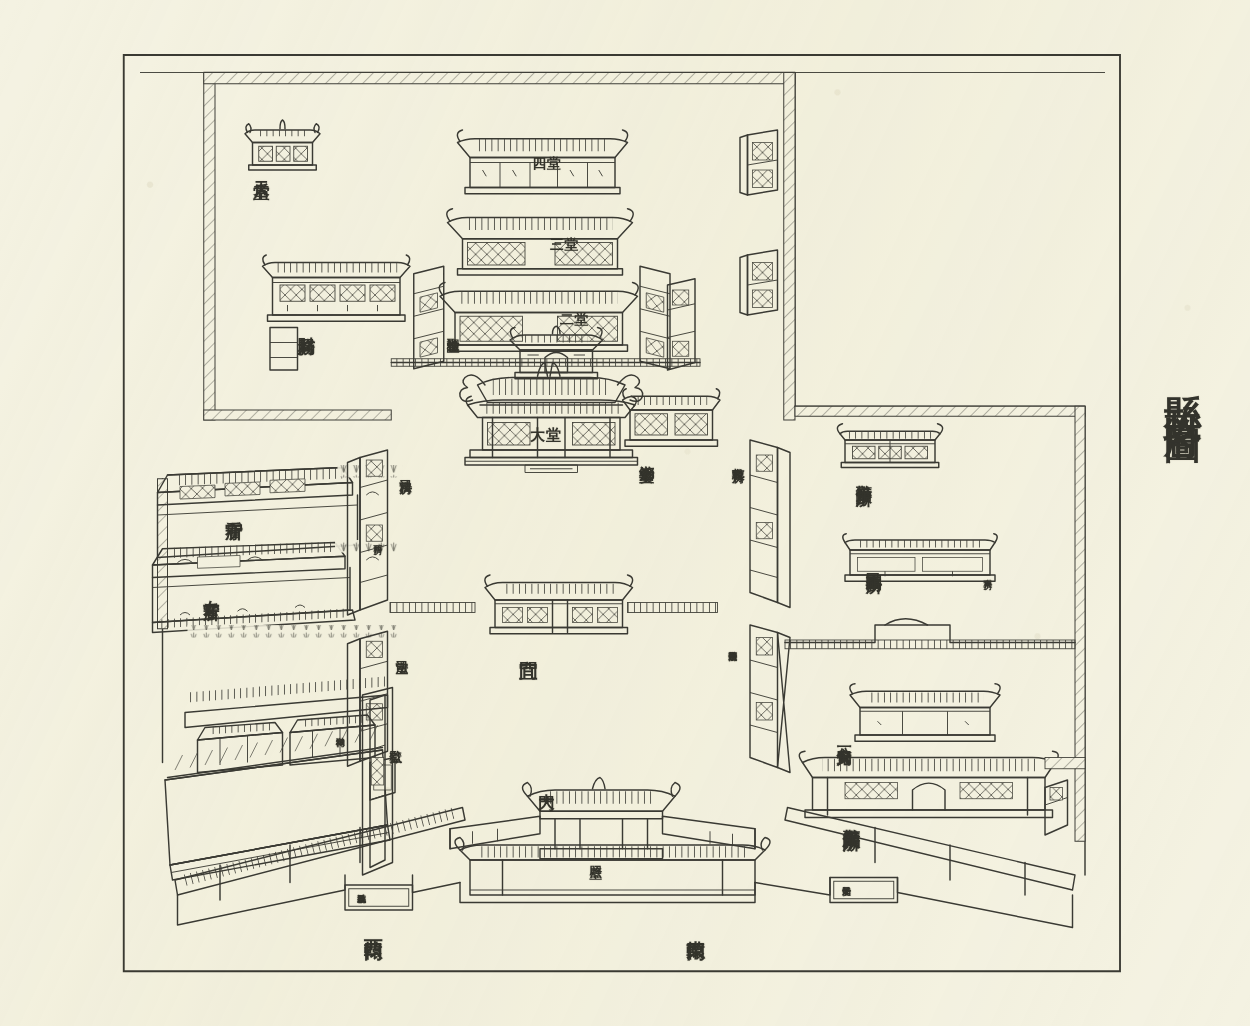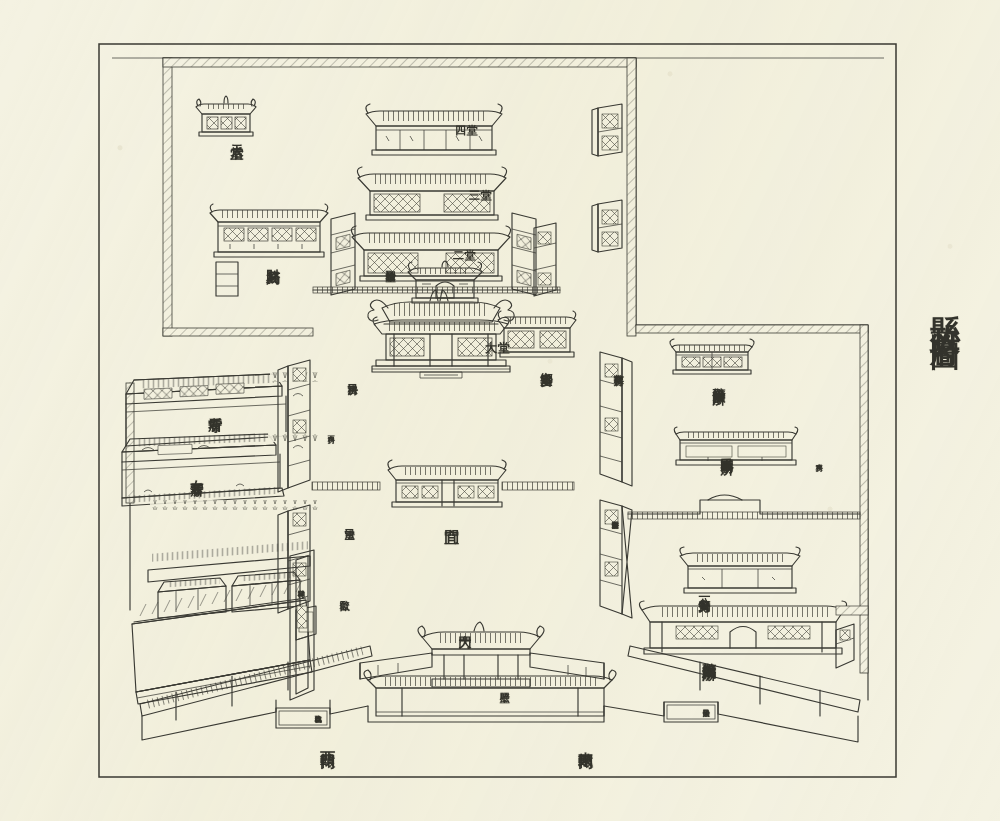--- a/index.html
+++ b/index.html
@@ -29,21 +29,20 @@
   .ink-thin{stroke:#3f3f38;fill:none;stroke-width:.75;}
   .ink-hair{stroke:#4a4a42;fill:none;stroke-width:.55;}
   .ink-border{stroke:#3a3a33;fill:none;stroke-width:1.5;}
 
   
   .lbl{
     position:absolute;z-index:20;color:#33332c;
     font-family:"DejaVu Serif","Liberation Serif",serif;
     font-weight:700;letter-spacing:.06em;white-space:nowrap;
     text-shadow:0 0 1px rgba(90,86,62,.30);
-    margin-left:29px;
   }
   .lbl.h{font-size:13px;}
   .lbl.v{writing-mode:vertical-rl;text-orientation:upright;line-height:1.12;}
   .lbl.sm{font-size:10px;}
   .lbl.tiny{font-size:7px;letter-spacing:0;}
   .lbl.title{
     font-size:30px;letter-spacing:.30em;line-height:1.26;
     writing-mode:vertical-rl;text-orientation:upright;font-weight:700;
   }
   .lbl.hall{font-size:11px;}
@@ -507,22 +506,22 @@
 
   </svg>
 
   <div class="lbl title" style="right:36px;top:292px;">縣政府圖</div>
 
   <div class="lbl v h" style="left:200px;top:134px;font-size:13px;">天后堂</div>
   <div class="lbl v h" style="left:236px;top:258px;font-size:14px;">財務局</div>
 
   <div class="lbl hall" style="left:426px;top:123px;">四堂</div>
   <div class="lbl hall" style="left:440px;top:188px;">三堂</div>
-  <div class="lbl hall" style="left:424px;top:248px;">二堂</div>
-  <div class="lbl hall" style="left:424px;top:340px;font-size:12px;padding-left:32px;">大堂</div>
+  <div class="lbl hall" style="left:448px;top:248px;">二堂</div>
+  <div class="lbl hall" style="left:424px;top:340px;font-size:12px;">大堂</div>
 
   <div class="lbl v sm" style="left:356px;top:262px;">聖諭檢堂</div>
   <div class="lbl v h" style="left:510px;top:362px;font-size:12px;">鄉治委室</div>
 
   <div class="lbl v h" style="left:414px;top:516px;font-size:15px;">宜門</div>
 
   <div class="lbl v h" style="left:178px;top:405px;font-size:14px;">看守所</div>
   <div class="lbl v h" style="left:160px;top:470px;font-size:13px;">女看守所</div>
   <div class="lbl v sm" style="left:318px;top:375px;">司法科房</div>
   <div class="lbl v sm" style="left:315px;top:520px;">司法室</div>

